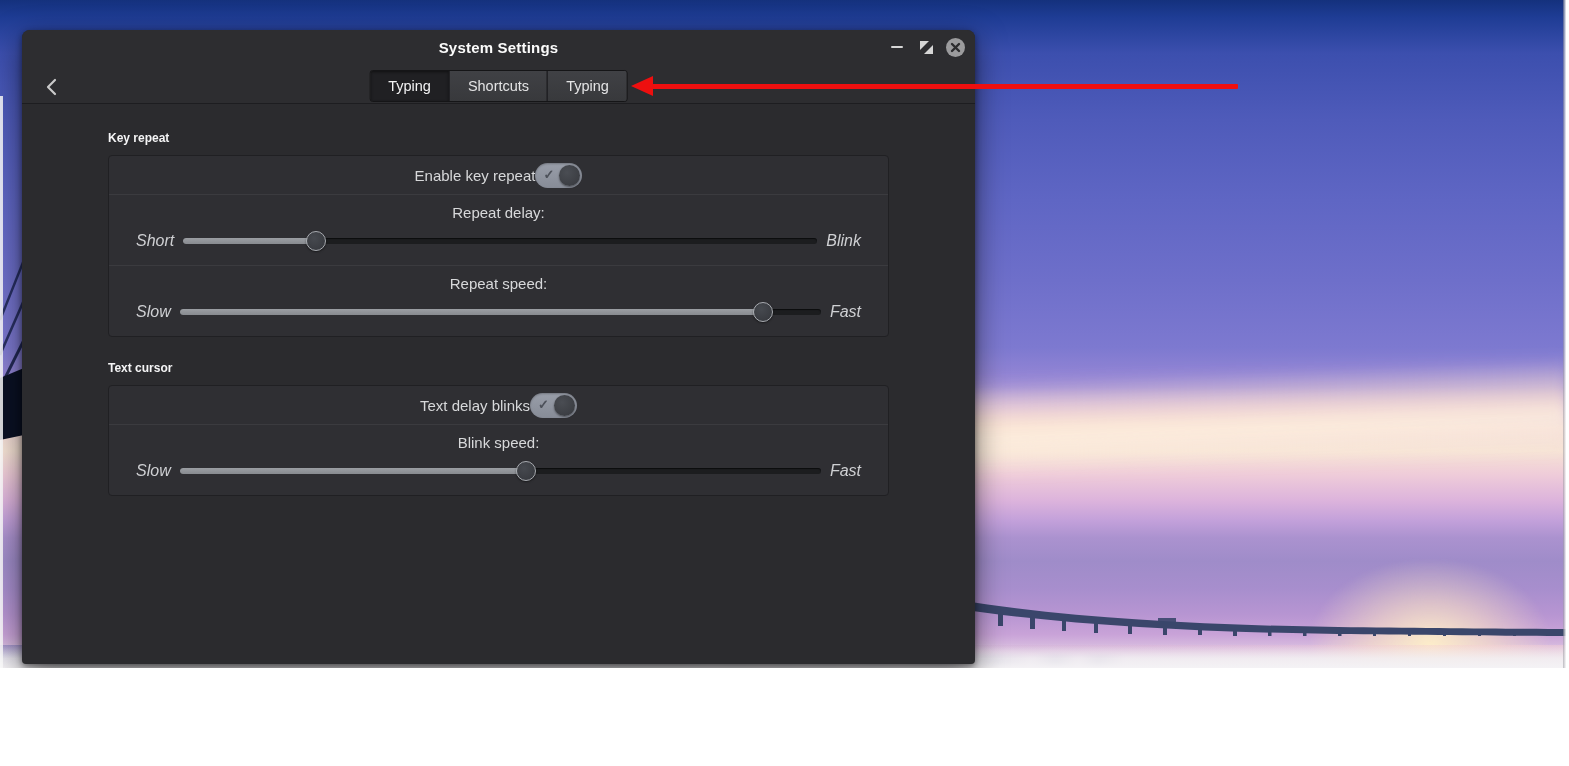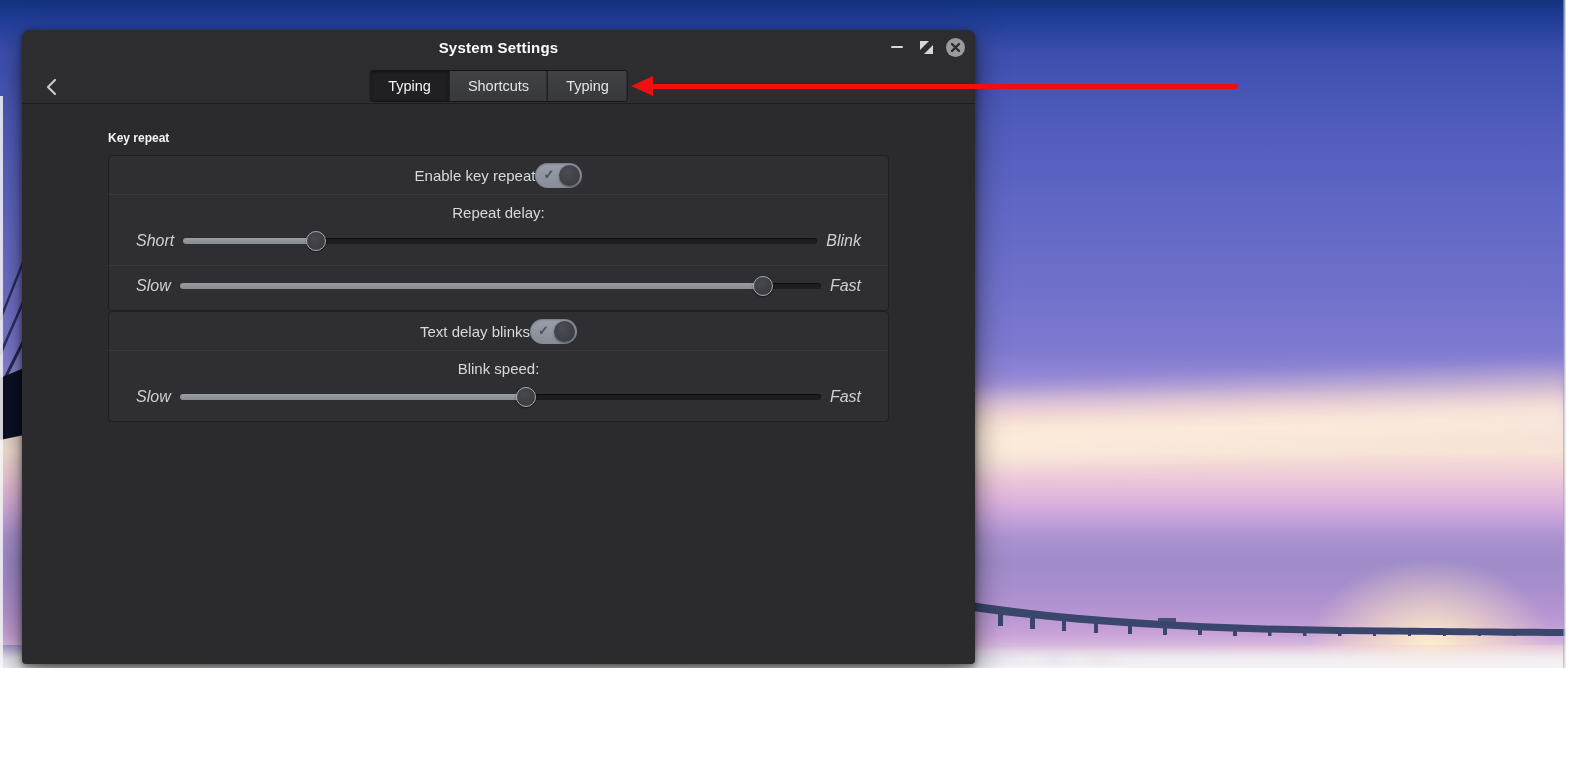--- a/index.html
+++ b/index.html
@@ -214,32 +214,34 @@
               <div class="fill"></div>
               <div class="thumb"></div>
             </div>
             <span class="end-label max">Blink</span>
           </div>
         </div>
 
         <div class="card-sep"></div>
 
         <div class="slider-block">
+          <div class="slider-title">Repeat speed:</div>
           <div class="slider-row">
             <span class="end-label min">Slow</span>
             <div class="slider" style="--pct: 91%;">
               <div class="track"></div>
               <div class="fill"></div>
               <div class="thumb"></div>
             </div>
             <span class="end-label max">Fast</span>
           </div>
         </div>
       </div>
 
+      <div class="section-heading second">Text cursor</div>
 
       <div class="card">
         <div class="toggle-row">
           <span class="row-label">Text delay blinks</span>
           <div class="toggle">
             <span class="check">✓</span>
             <span class="knob"></span>
           </div>
         </div>
 

